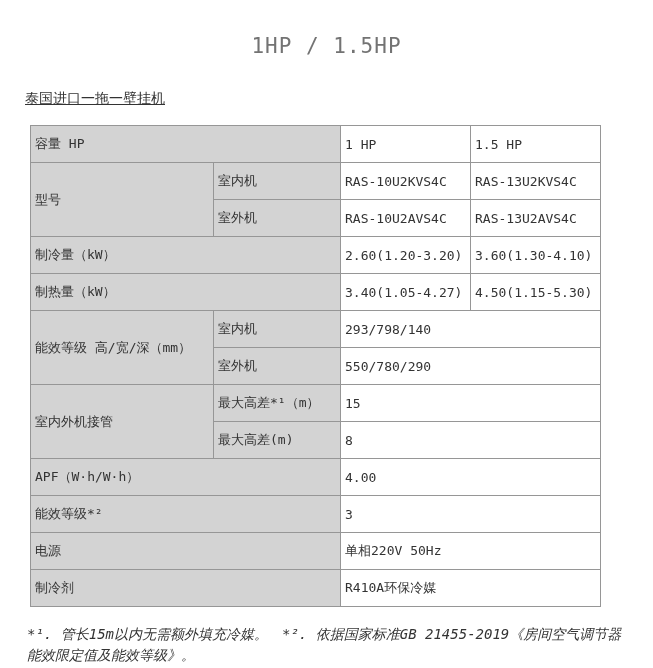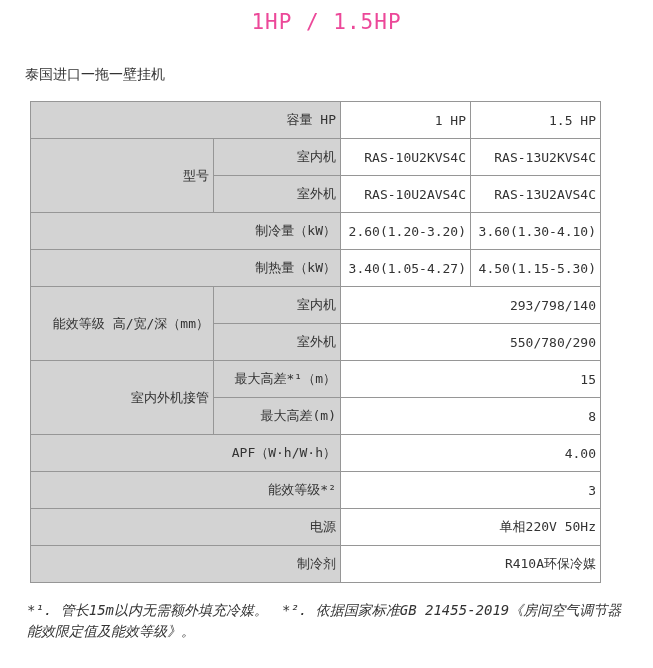--- a/index.html
+++ b/index.html
@@ -8,44 +8,45 @@
     background: #ffffff;
   }
   body {
     width: 653px;
     height: 668px;
     font-family: "DejaVu Sans Mono", "DejaVu Sans", "Liberation Sans", sans-serif;
     color: #333333;
     overflow: hidden;
   }
   .page-title {
-    margin: 0;
-    padding-top: 10px;
+    margin: 12px;
+    padding-top: 22px;
     text-align: center;
     font-size: 21px;
     font-weight: normal;
     letter-spacing: 1px;
-    color: #ec4899;
+    color: #737373;
   }
   .page-subtitle {
     margin: 32px 0 0 25px;
     font-size: 14px;
     color: #333333;
+    text-decoration: underline;
   }
   table.spec-table {
     margin: 17px 0 0 30px;
     border-collapse: collapse;
     table-layout: fixed;
     width: 570px;
     font-size: 13px;
   }
   table.spec-table td {
     border: 1px solid #969696;
     height: 36px;
-    text-align: right;
+    text-align: left;
     vertical-align: middle;
     padding: 0 4px;
     color: #333333;
     overflow: hidden;
     white-space: nowrap;
   }
   table.spec-table td.label-cell {
     background: #d3d3d3;
   }
   .footnote {

